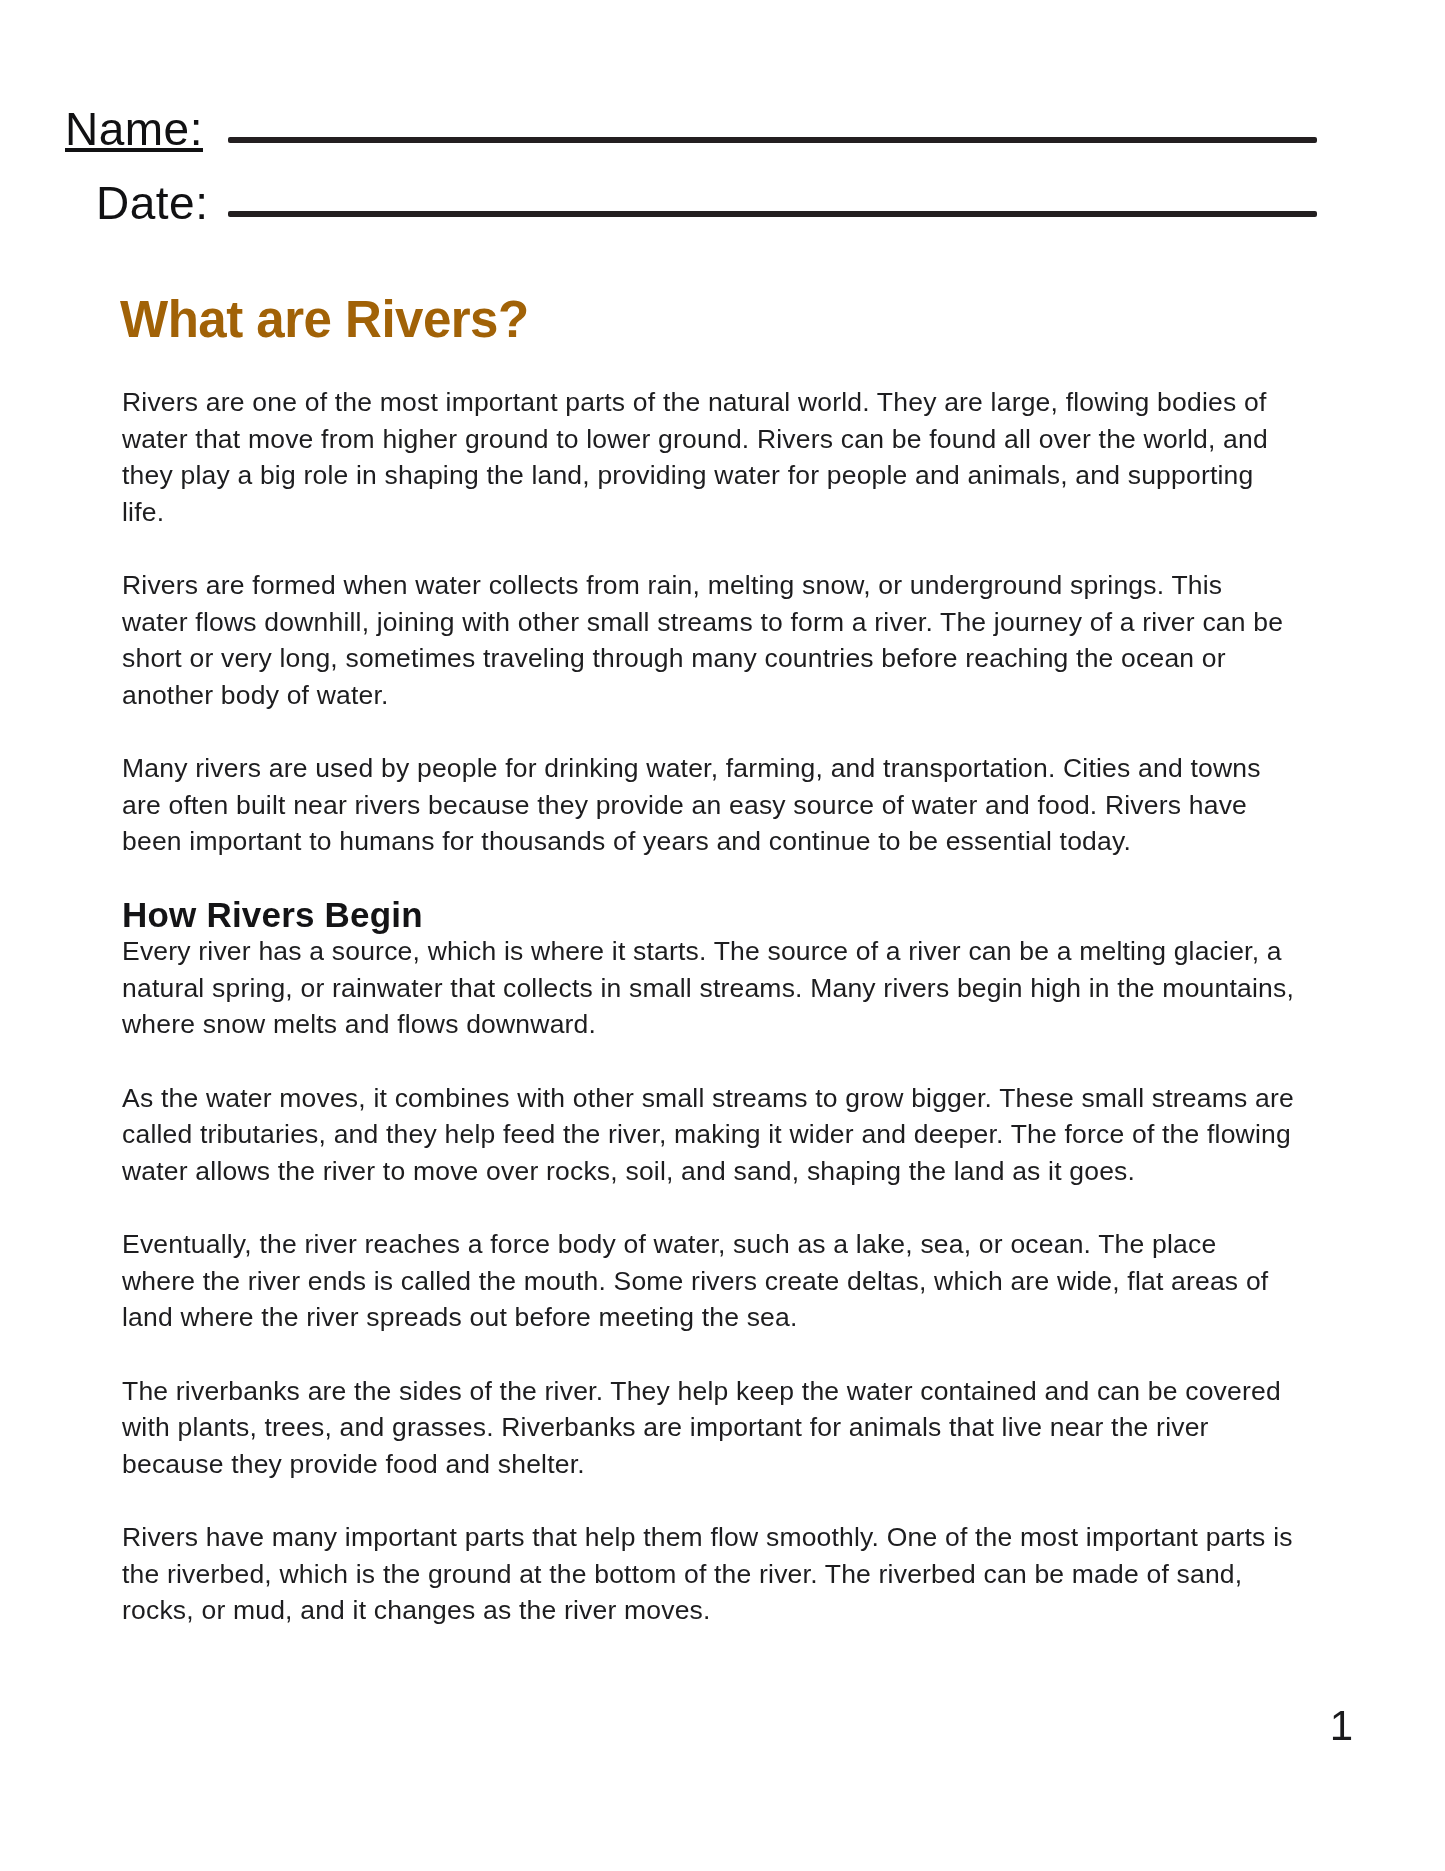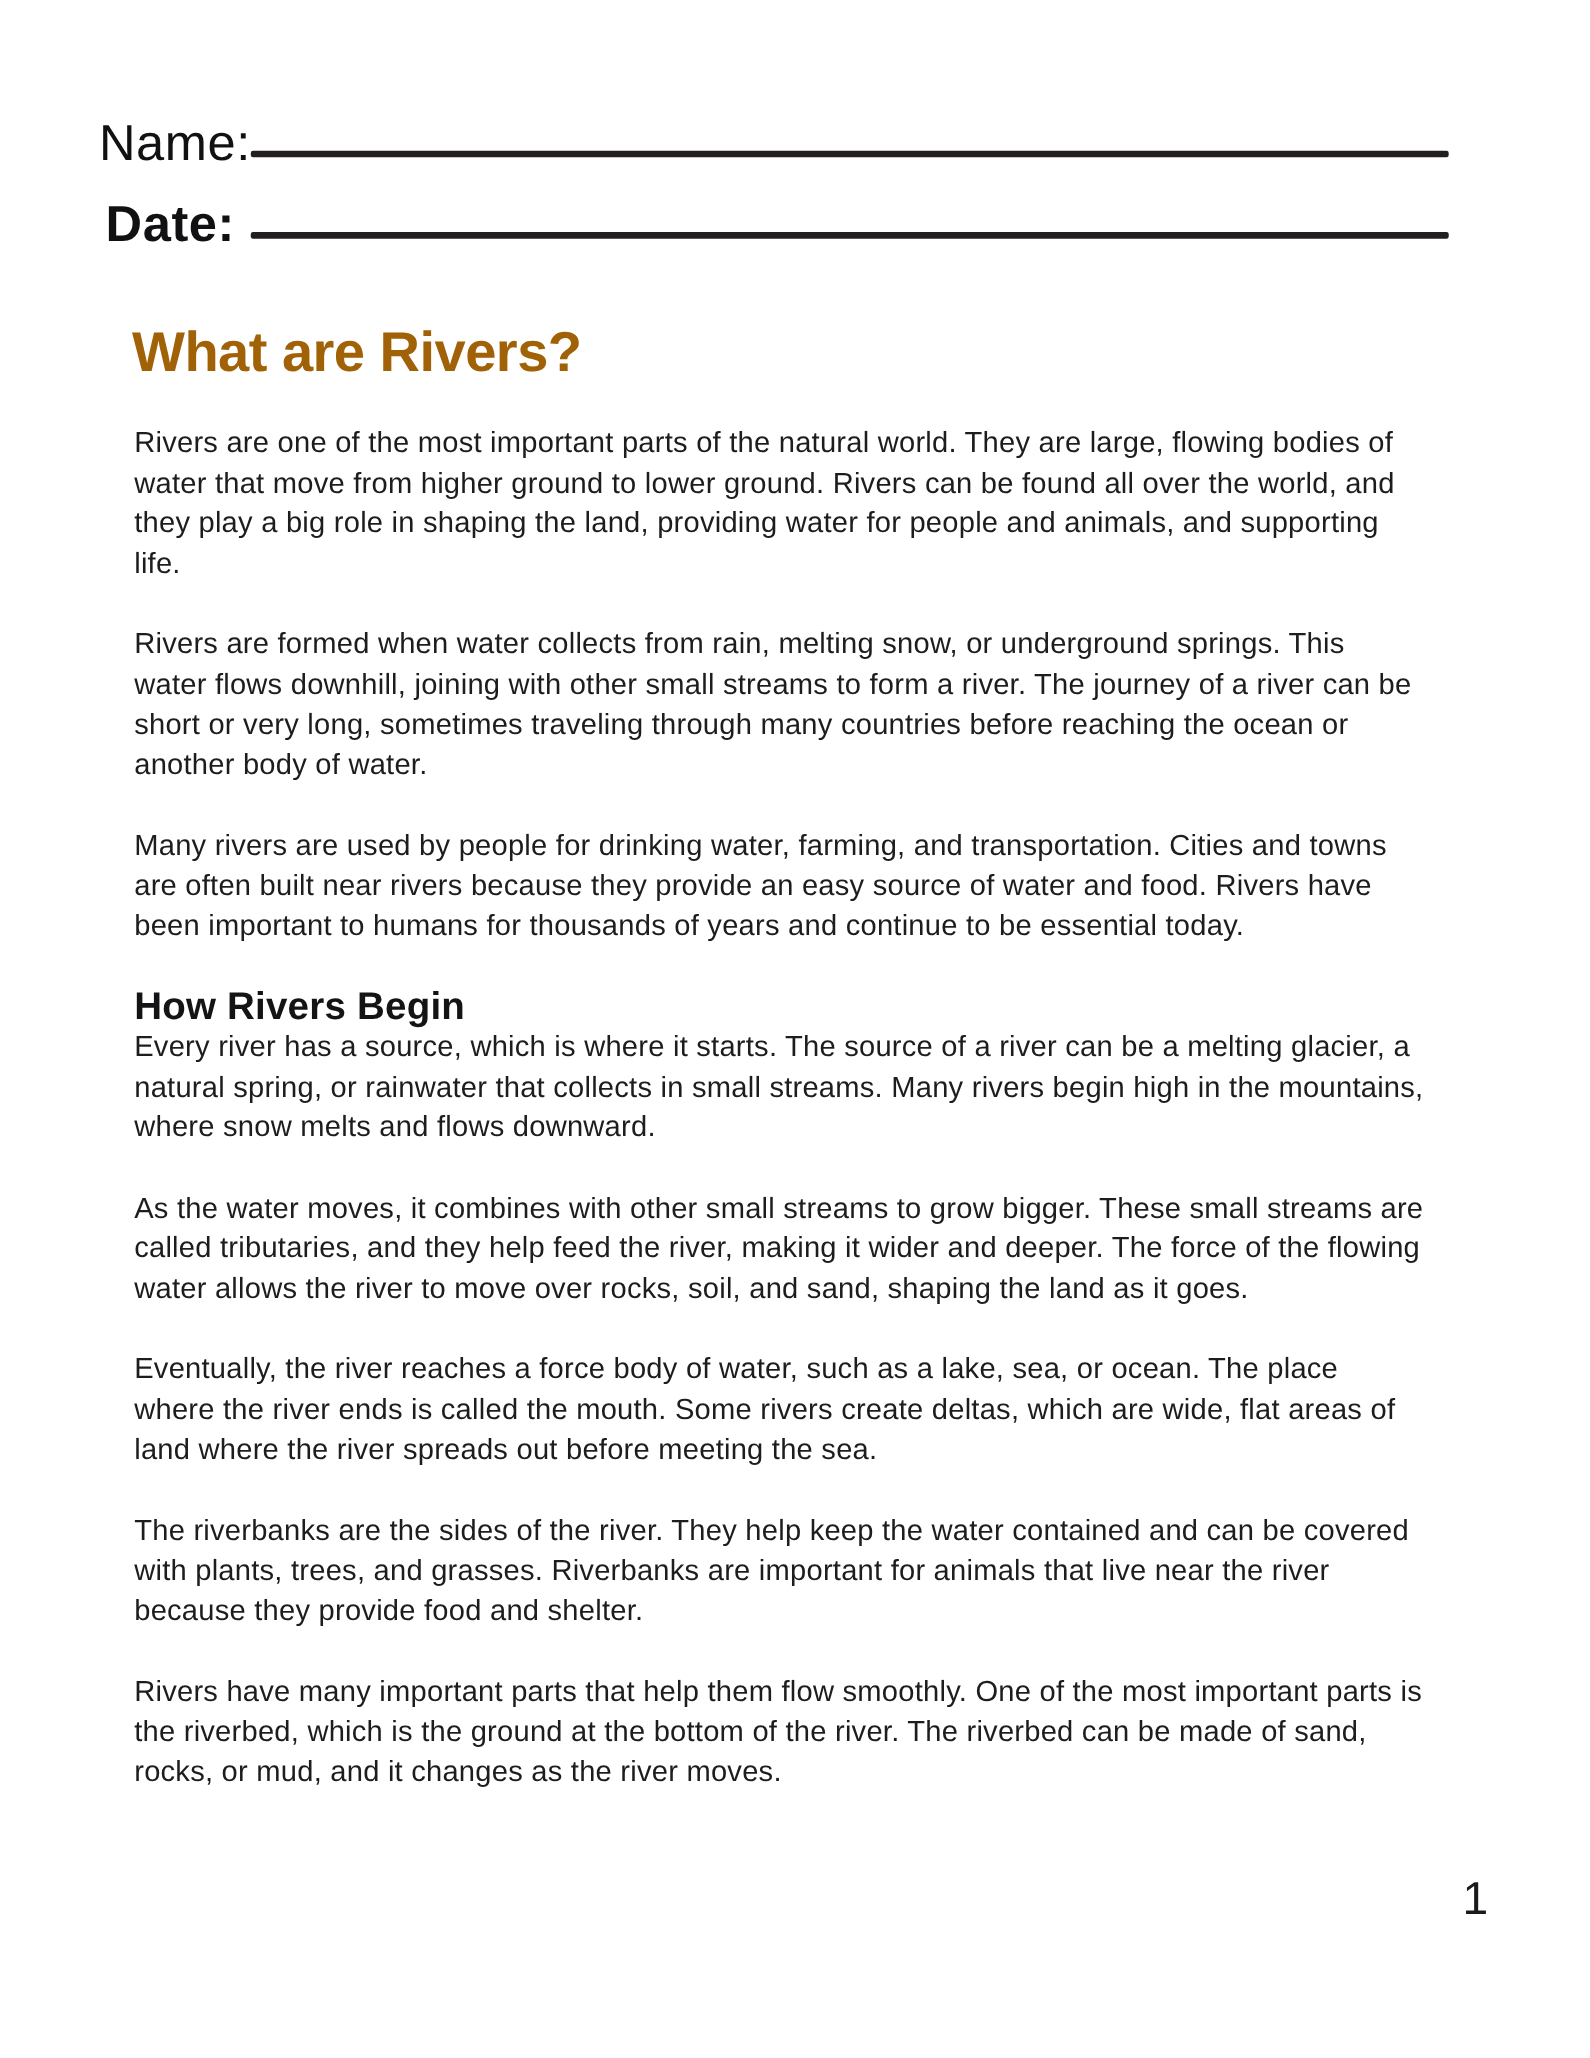--- a/index.html
+++ b/index.html
@@ -16,22 +16,22 @@
   }
 
   
   .field-label {
     position: absolute;
     font-size: 46px;
     font-weight: 400;
     color: #111113;
     letter-spacing: 0.5px;
   }
-  .name-label { left: 90px; top: 102px; }
-  .date-label { left: 96px; top: 176px; font-weight: bold; }
+  .name-label { left: 65px; top: 102px; text-decoration: underline; }
+  .date-label { left: 96px; top: 176px; }
   .write-line {
     position: absolute;
     height: 6px;
     background: #231f20;
     border-radius: 2px;
   }
   .name-line { left: 228px; top: 137px; width: 1089px; }
   .date-line { left: 228px; top: 211px; width: 1089px; }
 
   

